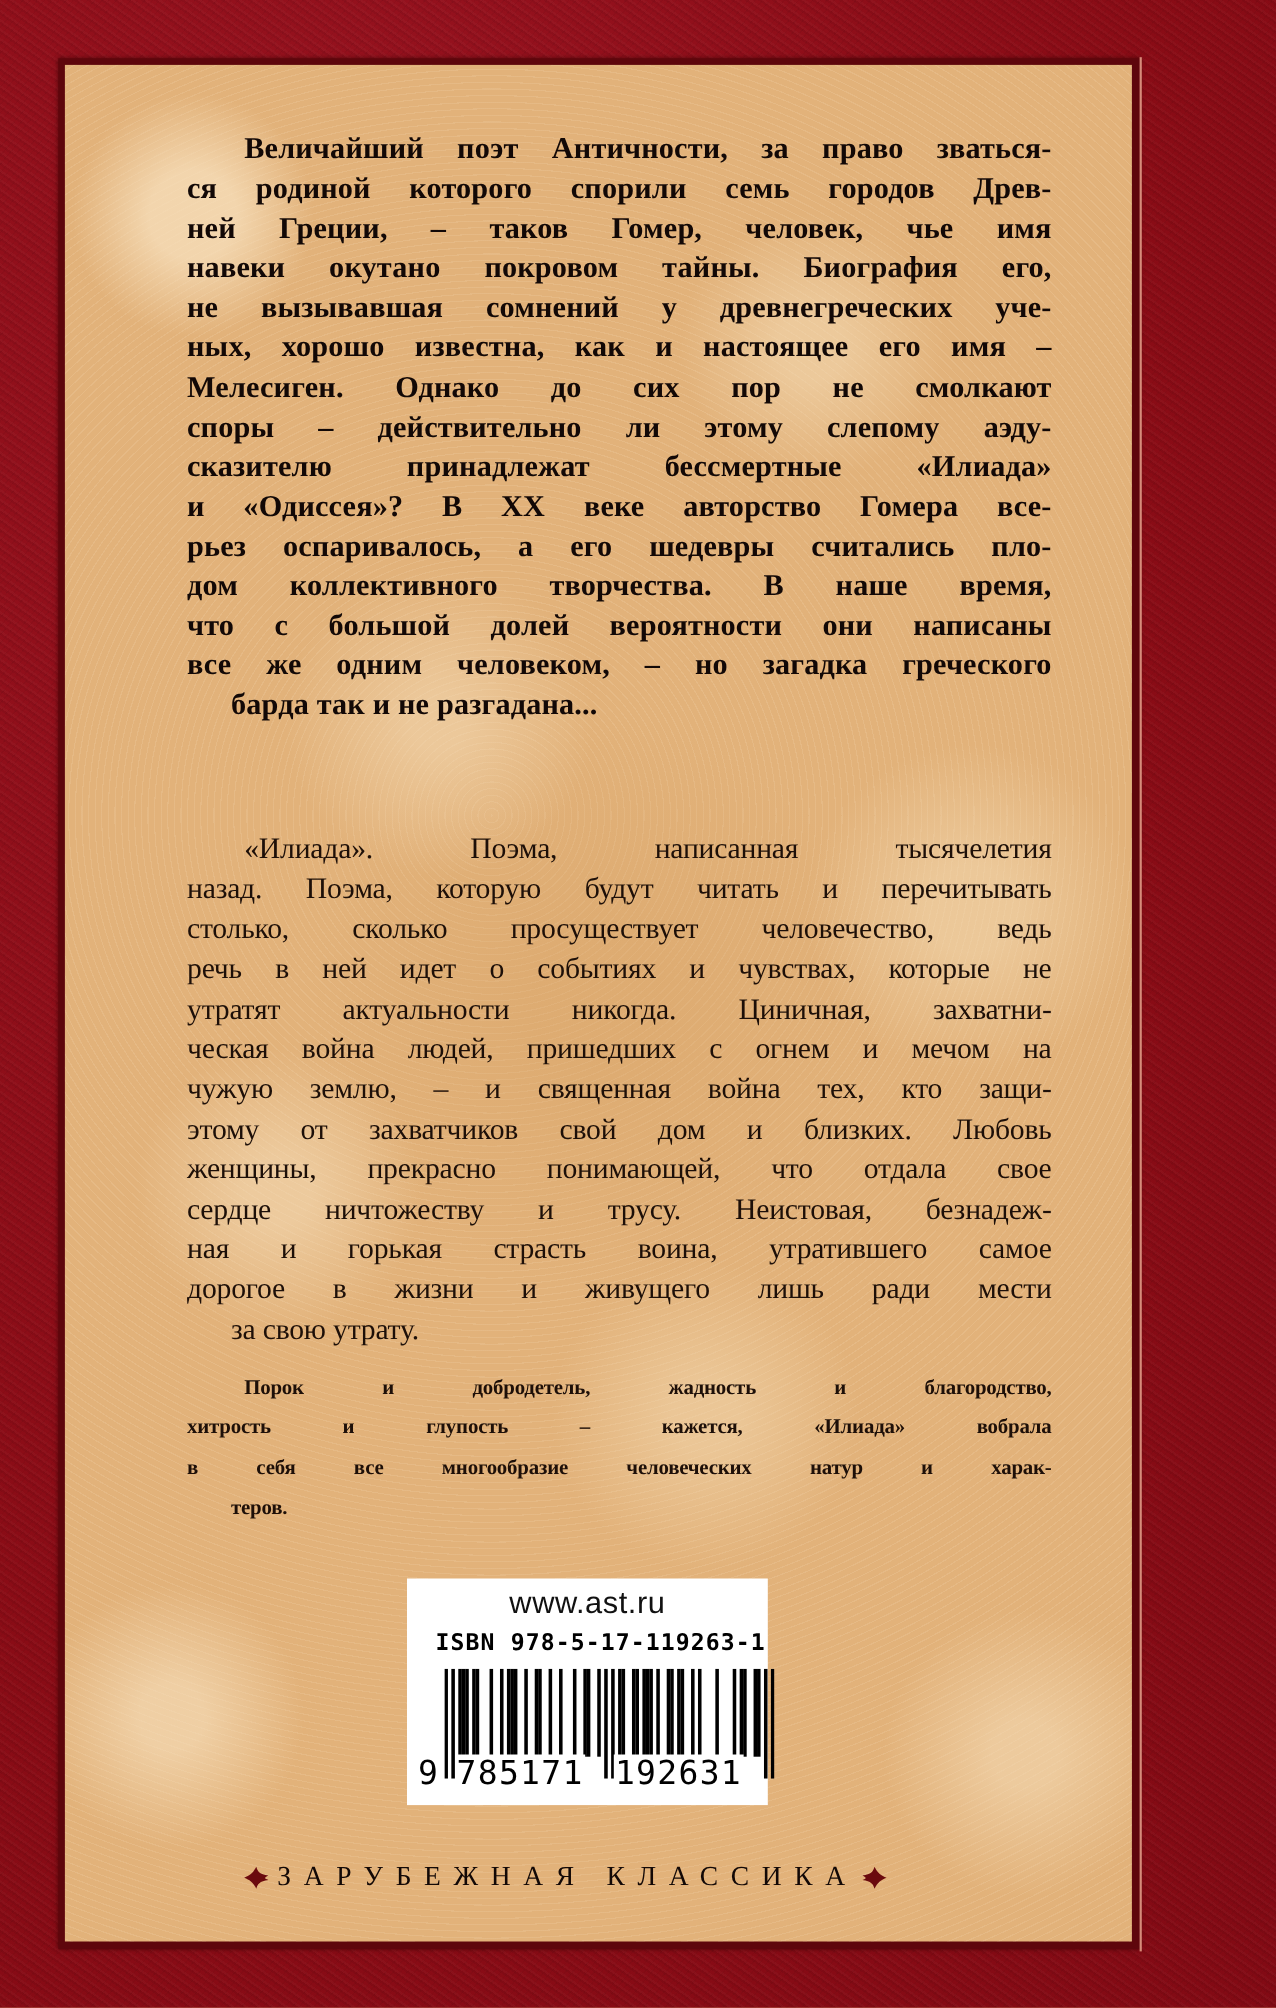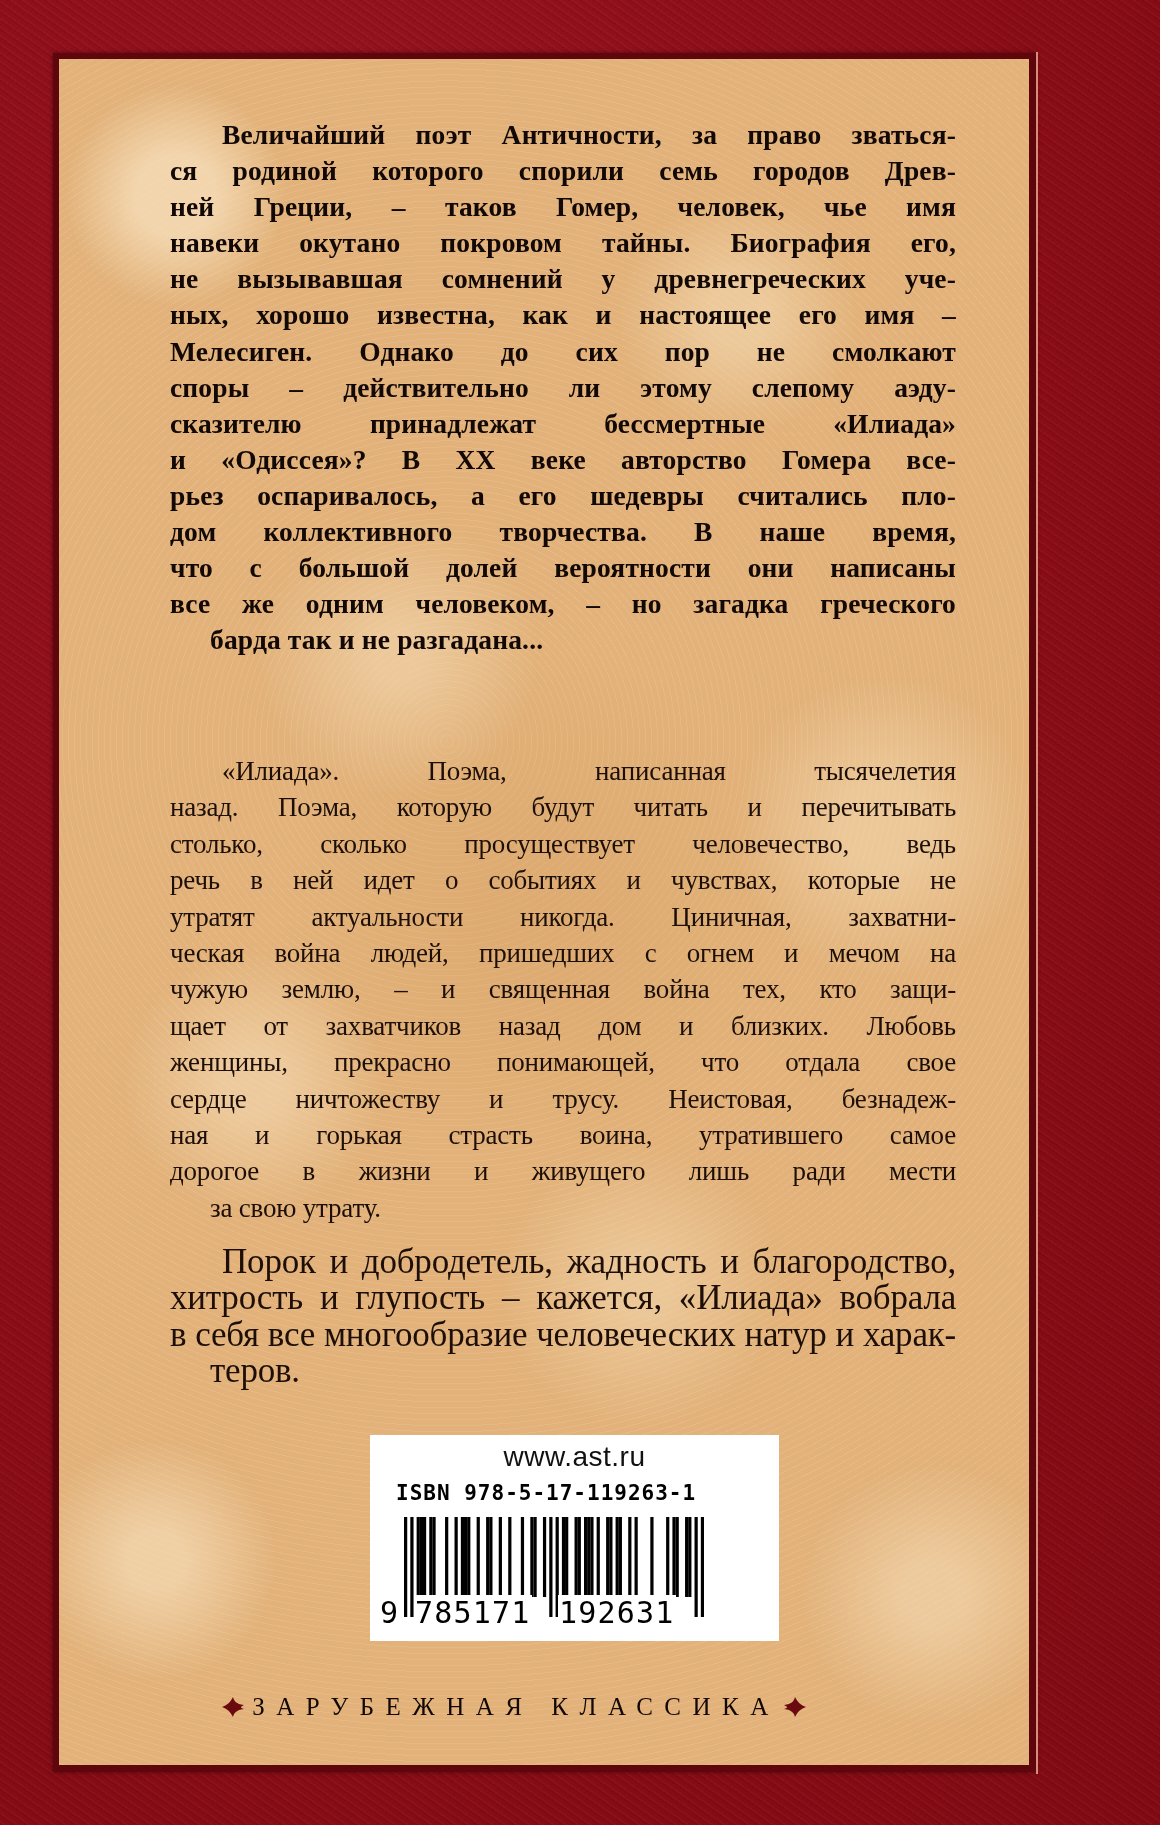--- a/index.html
+++ b/index.html
@@ -48,30 +48,30 @@
     letter-spacing: 0.15px;
   }
   .p2 {
     top: 753px;
     font-size: 27px; line-height: 36.4px; font-weight: normal;
     color: #1d0f08;
     letter-spacing: -0.2px;
   }
   .p3 {
     top: 1244px;
-    font-size: 35px; line-height: 36.4px; font-weight: normal;
+    font-size: 19px; line-height: 36.4px; font-weight: bold;
     color: #1d0f08;
     letter-spacing: -0.2px;
   }
   .text-block .line { display: block; text-align-last: justify; text-indent: 0; }
   .text-block .line.first { padding-left: 52px; }
   .text-block .line.last { text-align-last: left; margin-left: 40px; }
 
   .barcode-box {
-    position: absolute; left: 370px; top: 1435px; width: 409px; height: 206px;
+    position: absolute; left: 370px; top: 1435px; width: 328px; height: 206px;
     background: #ffffff;
   }
   .bc-url {
     position: absolute; left: 0; right: 0; top: 6px; text-align: center;
     font-family: "Liberation Sans", "DejaVu Sans", sans-serif;
     font-size: 28px; color: #111; letter-spacing: 0.5px;
   }
   .bc-isbn {
     position: absolute; left: 26px; top: 46px;
     font-family: "DejaVu Sans Mono", "Liberation Mono", monospace;
@@ -129,21 +129,21 @@
 </div>
 
 <div class="text-block p2">
   <span class="line first">«Илиада». Поэма, написанная тысячелетия</span>
   <span class="line">назад. Поэма, которую будут читать и перечитывать</span>
   <span class="line">столько, сколько просуществует человечество, ведь</span>
   <span class="line">речь в ней идет о событиях и чувствах, которые не</span>
   <span class="line">утратят актуальности никогда. Циничная, захватни-</span>
   <span class="line">ческая война людей, пришедших с огнем и мечом на</span>
   <span class="line">чужую землю, – и священная война тех, кто защи-</span>
-  <span class="line">щает от захватчиков назад дом и близких. Любовь</span>
+  <span class="line">этому от захватчиков свой дом и близких. Любовь</span>
   <span class="line">женщины, прекрасно понимающей, что отдала свое</span>
   <span class="line">сердце ничтожеству и трусу. Неистовая, безнадеж-</span>
   <span class="line">ная и горькая страсть воина, утратившего самое</span>
   <span class="line">дорогое в жизни и живущего лишь ради мести</span>
   <span class="line last">за свою утрату.</span>
 </div>
 
 <div class="text-block p3">
   <span class="line first">Порок и добродетель, жадность и благородство,</span>
   <span class="line">хитрость и глупость – кажется, «Илиада» вобрала</span>

